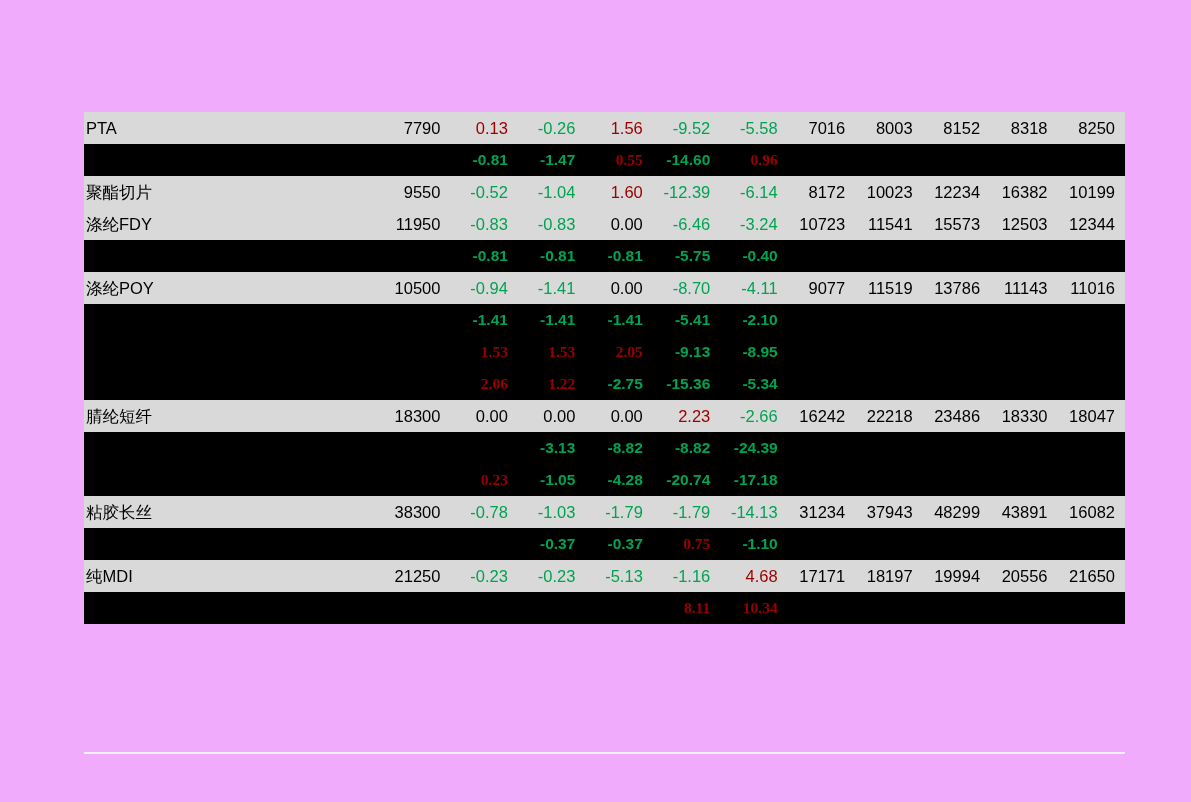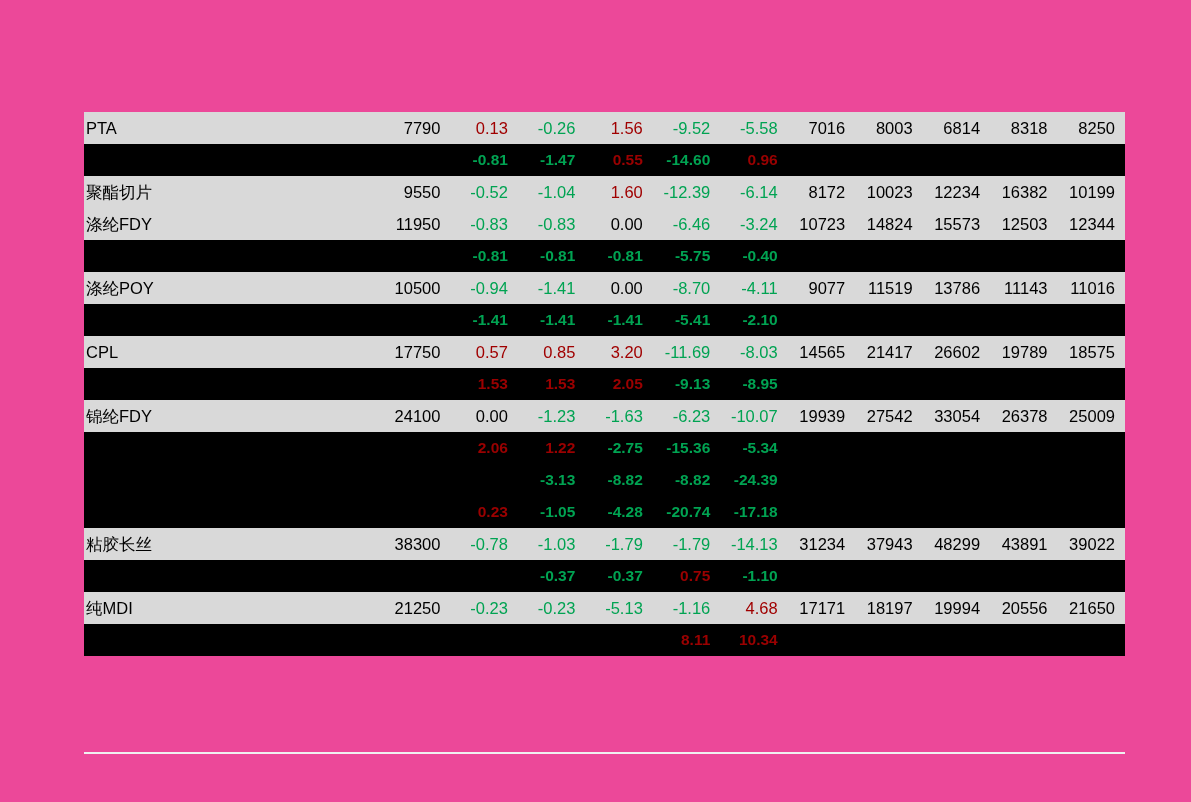--- a/index.html
+++ b/index.html
@@ -10,21 +10,21 @@
   body {
     width: 1191px;
     height: 802px;
     overflow: hidden;
     font-family: "Liberation Sans", "DejaVu Sans", sans-serif;
   }
   #stage {
     position: relative;
     width: 1191px;
     height: 802px;
-    background: #ec4899;
+    background: #f0abfc;
   }
   .table-wrap {
     position: absolute;
     left: 84px;
     top: 112px;
     width: 1041px;
   }
   table.price-table {
     border-collapse: collapse;
     width: 1041px;
@@ -84,21 +84,21 @@
     white-space: nowrap;
   }
   td.num {
     text-align: right;
     padding-right: 10px !important;
     white-space: nowrap;
   }
   .v-neutral { color: #000000; }
   .v-up   { color: #a00000; }
   .v-down { color: #00a352; }
-  tr.sub-row .v-up   { color: #9b0000; }
+  tr.sub-row .v-up   { color: #9b0000; font-family: Liberation Serif, serif; }
   tr.sub-row .v-down { color: #00a352; }
 </style>
 </head>
 <body>
 
 <div id="stage">
 
   <div class="rule-top"></div>
   <div class="rule-top2"></div>
 
@@ -122,21 +122,21 @@
           <tr class="main-row">
             <td class="name">PTA</td>
             <td class="num v-neutral">7790</td>
             <td class="num v-up">0.13</td>
             <td class="num v-down">-0.26</td>
             <td class="num v-up">1.56</td>
             <td class="num v-down">-9.52</td>
             <td class="num v-down">-5.58</td>
             <td class="num v-neutral">7016</td>
             <td class="num v-neutral">8003</td>
-            <td class="num v-neutral">6814</td>
+            <td class="num v-neutral">8152</td>
             <td class="num v-neutral">8318</td>
             <td class="num v-neutral">8250</td>
           </tr>
           <tr class="sub-row">
             <td class="name"></td>
             <td class="num v-neutral"></td>
             <td class="num v-down">-0.81</td>
             <td class="num v-down">-1.47</td>
             <td class="num v-up">0.55</td>
             <td class="num v-down">-14.60</td>
@@ -163,21 +163,21 @@
           </tr>
           <tr class="main-row">
             <td class="name">涤纶FDY</td>
             <td class="num v-neutral">11950</td>
             <td class="num v-down">-0.83</td>
             <td class="num v-down">-0.83</td>
             <td class="num v-neutral">0.00</td>
             <td class="num v-down">-6.46</td>
             <td class="num v-down">-3.24</td>
             <td class="num v-neutral">10723</td>
-            <td class="num v-neutral">14824</td>
+            <td class="num v-neutral">11541</td>
             <td class="num v-neutral">15573</td>
             <td class="num v-neutral">12503</td>
             <td class="num v-neutral">12344</td>
           </tr>
           <tr class="sub-row">
             <td class="name"></td>
             <td class="num v-neutral"></td>
             <td class="num v-down">-0.81</td>
             <td class="num v-down">-0.81</td>
             <td class="num v-down">-0.81</td>
@@ -210,75 +210,61 @@
             <td class="num v-down">-1.41</td>
             <td class="num v-down">-1.41</td>
             <td class="num v-down">-5.41</td>
             <td class="num v-down">-2.10</td>
             <td class="num v-neutral"></td>
             <td class="num v-neutral"></td>
             <td class="num v-neutral"></td>
             <td class="num v-neutral"></td>
             <td class="num v-neutral"></td>
           </tr>
-          <tr class="main-row">
-            <td class="name">CPL</td>
-            <td class="num v-neutral">17750</td>
-            <td class="num v-up">0.57</td>
-            <td class="num v-up">0.85</td>
-            <td class="num v-up">3.20</td>
-            <td class="num v-down">-11.69</td>
-            <td class="num v-down">-8.03</td>
-            <td class="num v-neutral">14565</td>
-            <td class="num v-neutral">21417</td>
-            <td class="num v-neutral">26602</td>
-            <td class="num v-neutral">19789</td>
-            <td class="num v-neutral">18575</td>
-          </tr>
           <tr class="sub-row">
             <td class="name"></td>
             <td class="num v-neutral"></td>
             <td class="num v-up">1.53</td>
             <td class="num v-up">1.53</td>
             <td class="num v-up">2.05</td>
             <td class="num v-down">-9.13</td>
             <td class="num v-down">-8.95</td>
             <td class="num v-neutral"></td>
             <td class="num v-neutral"></td>
             <td class="num v-neutral"></td>
             <td class="num v-neutral"></td>
             <td class="num v-neutral"></td>
           </tr>
-          <tr class="main-row">
-            <td class="name">锦纶FDY</td>
-            <td class="num v-neutral">24100</td>
-            <td class="num v-neutral">0.00</td>
-            <td class="num v-down">-1.23</td>
-            <td class="num v-down">-1.63</td>
-            <td class="num v-down">-6.23</td>
-            <td class="num v-down">-10.07</td>
-            <td class="num v-neutral">19939</td>
-            <td class="num v-neutral">27542</td>
-            <td class="num v-neutral">33054</td>
-            <td class="num v-neutral">26378</td>
-            <td class="num v-neutral">25009</td>
-          </tr>
           <tr class="sub-row">
             <td class="name"></td>
             <td class="num v-neutral"></td>
             <td class="num v-up">2.06</td>
             <td class="num v-up">1.22</td>
             <td class="num v-down">-2.75</td>
             <td class="num v-down">-15.36</td>
             <td class="num v-down">-5.34</td>
             <td class="num v-neutral"></td>
             <td class="num v-neutral"></td>
             <td class="num v-neutral"></td>
             <td class="num v-neutral"></td>
             <td class="num v-neutral"></td>
+          </tr>
+          <tr class="main-row">
+            <td class="name">腈纶短纤</td>
+            <td class="num v-neutral">18300</td>
+            <td class="num v-neutral">0.00</td>
+            <td class="num v-neutral">0.00</td>
+            <td class="num v-neutral">0.00</td>
+            <td class="num v-up">2.23</td>
+            <td class="num v-down">-2.66</td>
+            <td class="num v-neutral">16242</td>
+            <td class="num v-neutral">22218</td>
+            <td class="num v-neutral">23486</td>
+            <td class="num v-neutral">18330</td>
+            <td class="num v-neutral">18047</td>
           </tr>
           <tr class="sub-row">
             <td class="name"></td>
             <td class="num v-neutral"></td>
             <td class="num v-neutral"></td>
             <td class="num v-down">-3.13</td>
             <td class="num v-down">-8.82</td>
             <td class="num v-down">-8.82</td>
             <td class="num v-down">-24.39</td>
             <td class="num v-neutral"></td>
@@ -306,21 +292,21 @@
             <td class="num v-neutral">38300</td>
             <td class="num v-down">-0.78</td>
             <td class="num v-down">-1.03</td>
             <td class="num v-down">-1.79</td>
             <td class="num v-down">-1.79</td>
             <td class="num v-down">-14.13</td>
             <td class="num v-neutral">31234</td>
             <td class="num v-neutral">37943</td>
             <td class="num v-neutral">48299</td>
             <td class="num v-neutral">43891</td>
-            <td class="num v-neutral">39022</td>
+            <td class="num v-neutral">16082</td>
           </tr>
           <tr class="sub-row">
             <td class="name"></td>
             <td class="num v-neutral"></td>
             <td class="num v-neutral"></td>
             <td class="num v-down">-0.37</td>
             <td class="num v-down">-0.37</td>
             <td class="num v-up">0.75</td>
             <td class="num v-down">-1.10</td>
             <td class="num v-neutral"></td>

